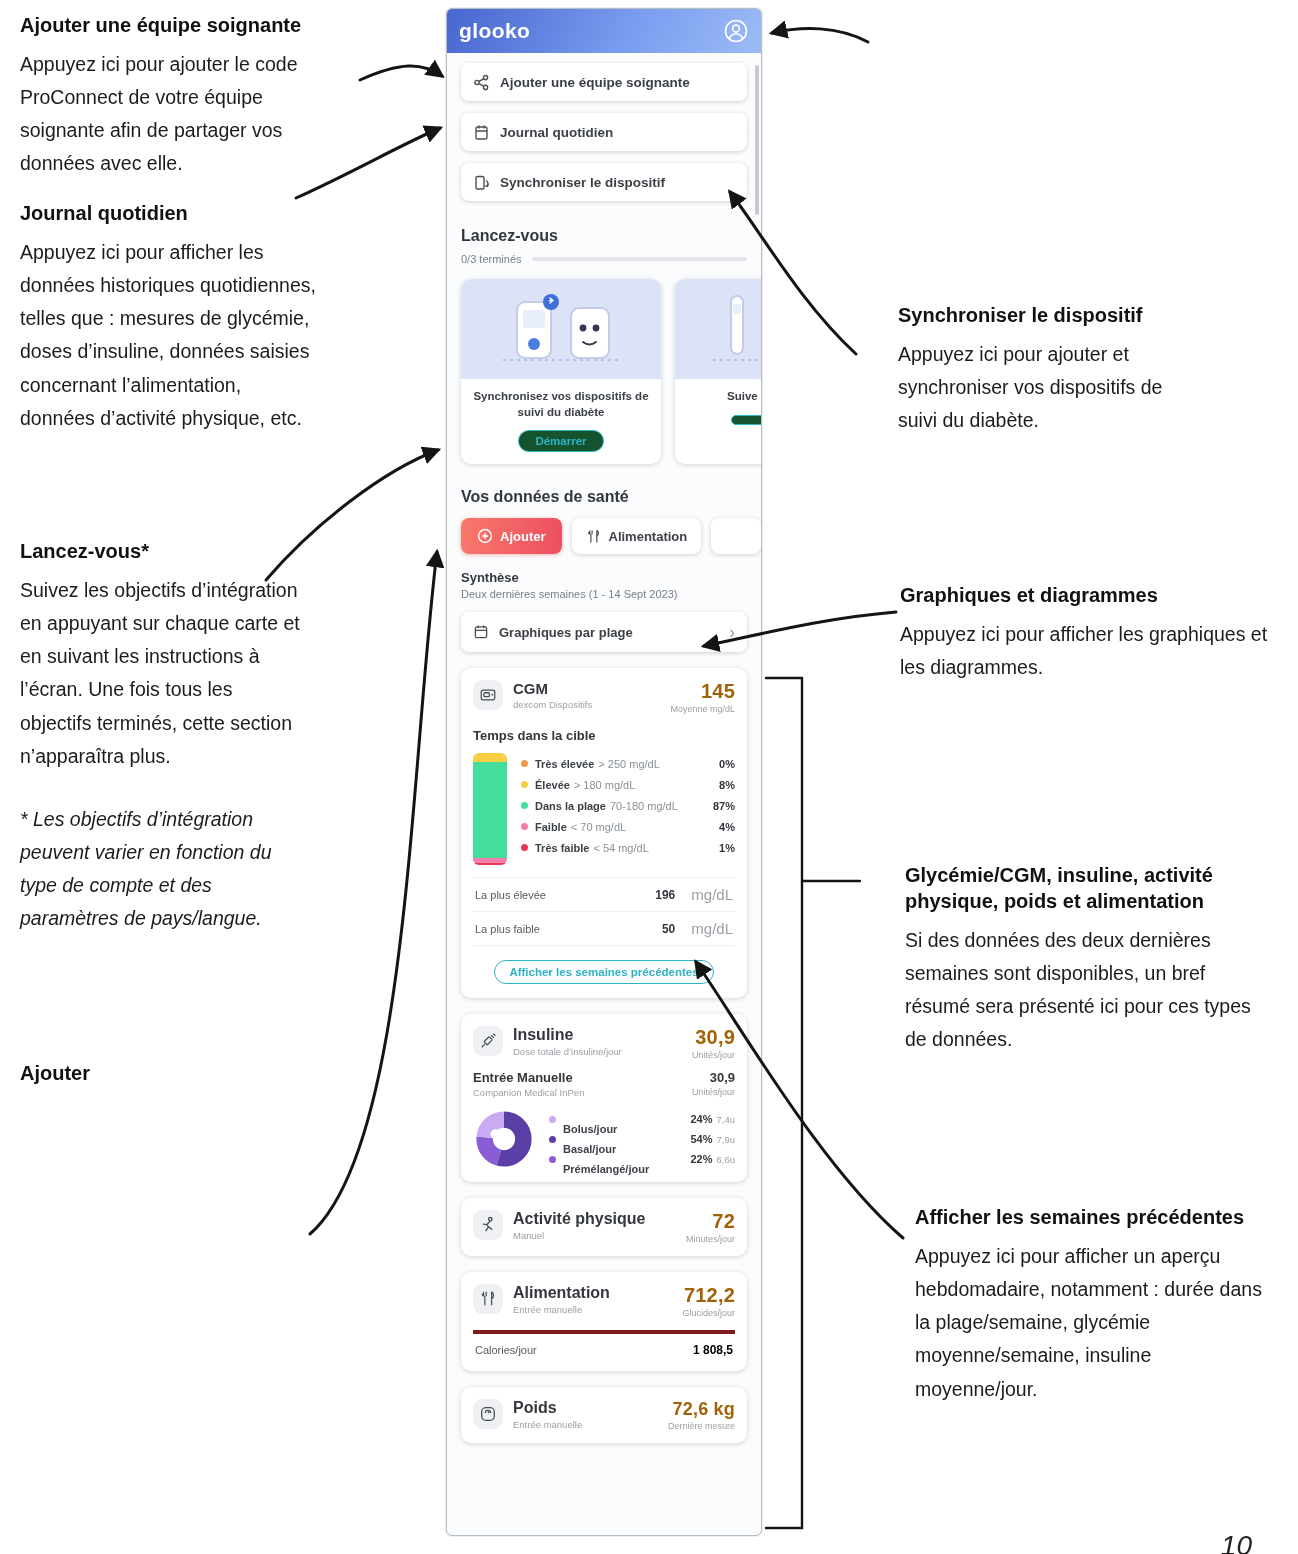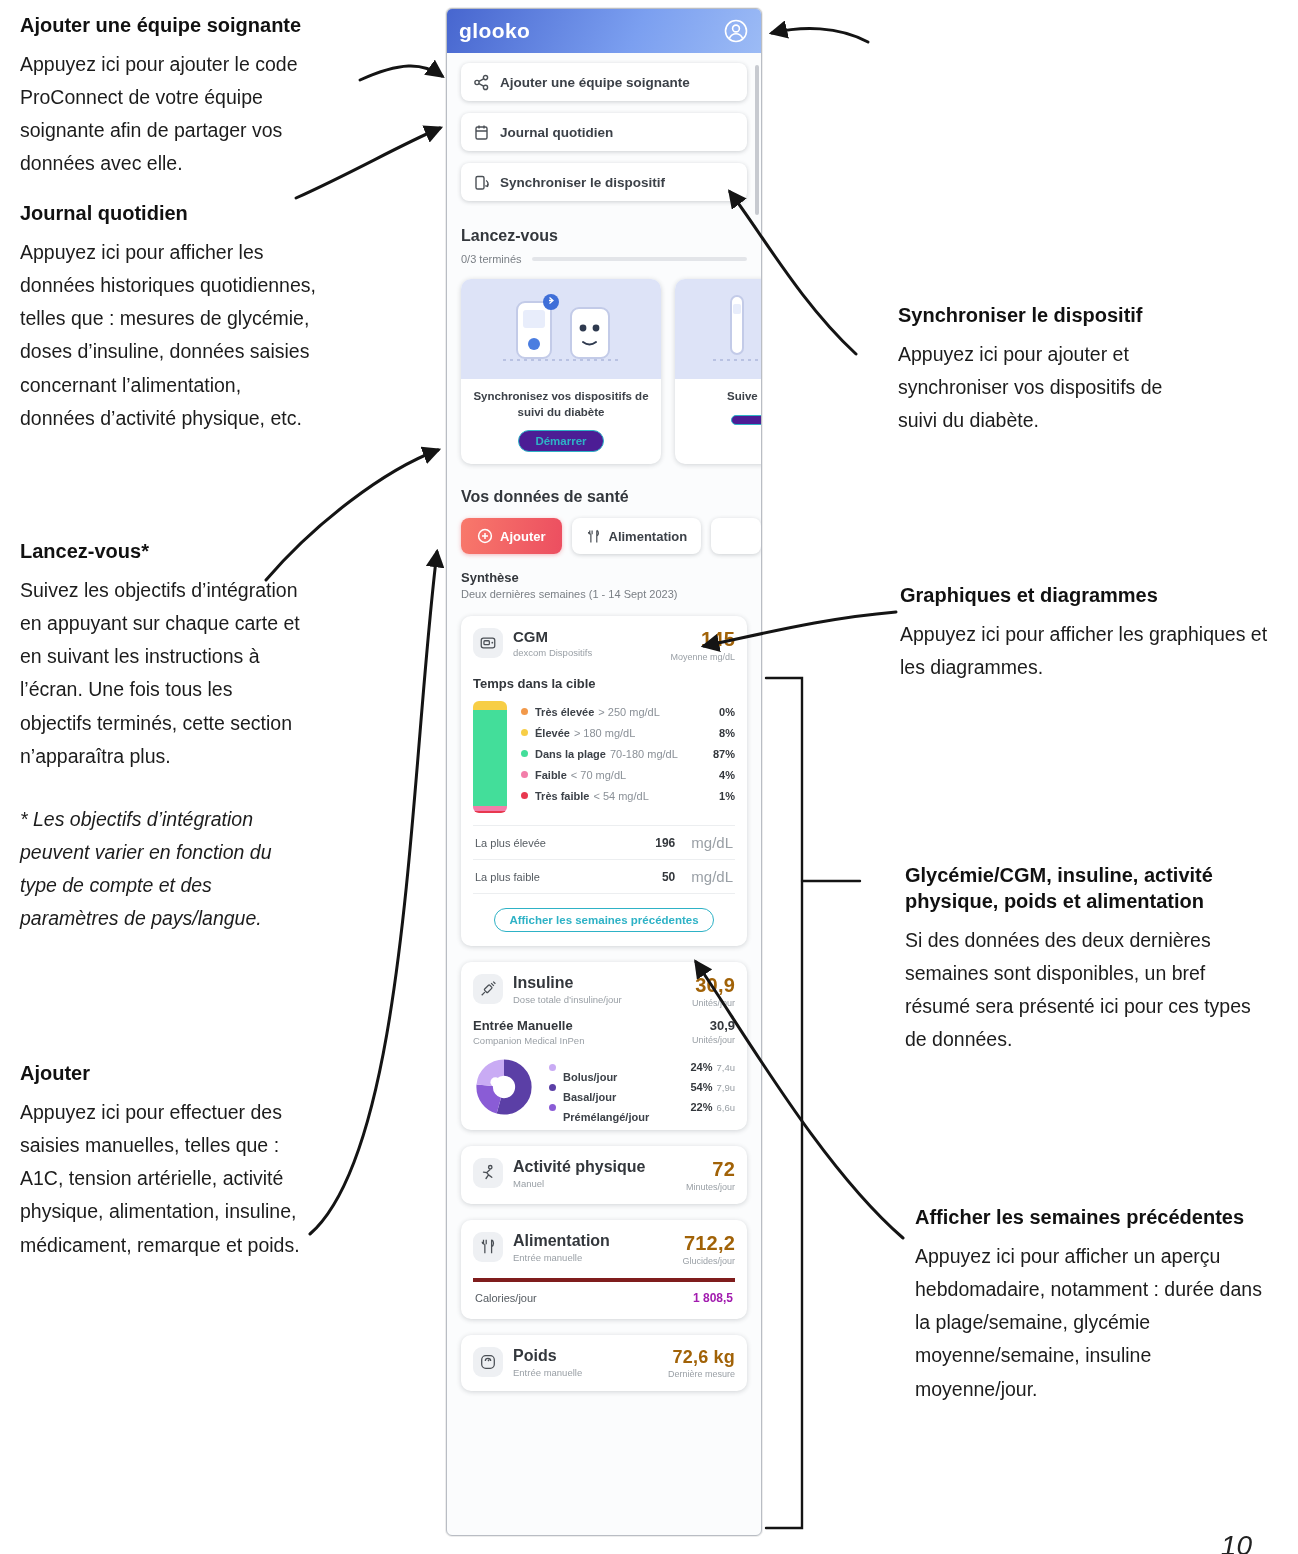--- a/index.html
+++ b/index.html
@@ -31,21 +31,21 @@
   .progressrow{display:flex;align-items:center;gap:10px;margin:8px 14px 0;}
   .progresslabel{font-size:11px;color:#7a7f85;white-space:nowrap;}
   .progresstrack{flex:1;height:4px;background:#e3e5e9;border-radius:2px;}
 
   .cardsrow{display:flex;gap:14px;margin:14px 0 0 14px;}
   .obcard{min-width:200px;width:200px;background:#fff;border-radius:10px;overflow:hidden;
           box-shadow:0 1px 5px rgba(40,50,60,.2);}
   .obillu{height:100px;background:#dde3f7;display:flex;align-items:center;justify-content:center;}
   .obbody{padding:10px 12px 12px;text-align:center;}
   .obtext{font-size:11.5px;line-height:1.35;color:#3c4148;font-weight:600;}
-  .tealpill{display:inline-block;margin-top:10px;border:1.5px solid #2eb2c6;color:#2eb2c6;background:#4c1d95;
+  .tealpill{display:inline-block;margin-top:10px;border:1.5px solid #2eb2c6;color:#2eb2c6;background:#14532d;
             border-radius:14px;padding:4px 16px;font-size:11.5px;font-weight:600;}
   .obcard.clip .obtext{white-space:nowrap;text-align:left;padding-left:40px;}
 
   .pillsrow{display:flex;gap:10px;margin:12px 0 0 14px;}
   .addpill{height:36px;border-radius:8px;background:linear-gradient(100deg,#f8796b,#ec4e60);color:#fff;
            display:flex;align-items:center;gap:7px;padding:0 16px;font-size:13px;font-weight:700;
            box-shadow:0 1px 4px rgba(230,80,90,.4);}
   .whitepill{height:36px;border-radius:8px;background:#fff;color:#3c4148;display:flex;align-items:center;gap:8px;
              padding:0 14px;font-size:13px;font-weight:700;box-shadow:0 1px 4px rgba(40,50,60,.22);}
   .sliverpill{height:36px;width:50px;border-radius:8px;background:#fff;box-shadow:0 1px 4px rgba(40,50,60,.22);}
@@ -91,21 +91,21 @@
   .manrow2 .l{font-size:9.5px;color:#9aa0a6;}
   .manrow2 .r{margin-left:auto;font-size:9px;color:#9aa0a6;}
   .donutflex{display:flex;align-items:center;gap:14px;margin-top:10px;}
   .ilegend{flex:1;}
   .ilrow{display:flex;align-items:center;height:20px;font-size:11px;}
   .ilname{color:#3c4148;font-weight:600;margin-top:20px;}
   .ilval{margin-left:auto;font-weight:700;color:#33373c;}
   .ilamt{font-weight:400;font-size:9.5px;color:#9aa0a6;margin-left:4px;}
 
   .calrow{display:flex;align-items:center;border-top:4px solid #7f1d1d;margin-top:12px;padding:9px 2px 2px;font-size:11px;color:#555b61;}
-  .calval{margin-left:auto;font-weight:700;font-size:12px;color:#a21caf;}
+  .calval{margin-left:auto;font-weight:700;font-size:12px;color:#000000;}
 
   svg.ic{display:block;}
 </style>
 </head>
 <body>
 
 <div class="canvas">
 
   <svg class="arrows" viewBox="0 0 1298 1554">
     <defs>
@@ -135,21 +135,20 @@
     <h3>Journal quotidien</h3>
     <p>Appuyez ici pour afficher les données historiques quotidiennes, telles que : mesures de glycémie, doses d’insuline, données saisies concernant l’alimentation, données d’activité physique, etc.</p>
   </div>
   <div class="anno" style="top:538px;left:20px;width:280px">
     <h3>Lancez-vous*</h3>
     <p>Suivez les objectifs d’intégration en appuyant sur chaque carte et en suivant les instructions à l’écran. Une fois tous les objectifs terminés, cette section n’apparaîtra plus.</p>
     <p class="foot">* Les objectifs d’intégration peuvent varier en fonction du type de compte et des paramètres de pays/langue.</p>
   </div>
   <div class="anno" style="top:1060px;left:20px;width:296px">
     <h3>Ajouter</h3>
-    <p>Appuyez ici pour effectuer des saisies manuelles, telles que : A1C, tension artérielle, activité physique, alimentation, insuline, médicament, remarque et poids.</p>
   </div>
 
   <div class="anno" style="top:302px;left:898px;width:286px">
     <h3>Synchroniser le dispositif</h3>
     <p>Appuyez ici pour ajouter et synchroniser vos dispositifs de suivi du diabète.</p>
   </div>
   <div class="anno" style="top:862px;left:905px;width:348px">
     <h3>Glycémie/CGM, insuline, activité physique, poids et alimentation</h3>
     <p>Si des données des deux dernières semaines sont disponibles, un bref résumé sera présenté ici pour ces types de données.</p>
   </div>
@@ -272,20 +271,30 @@
           </svg>
         </span>
         <span>Alimentation</span>
       </div>
       <div class="sliverpill"></div>
     </div>
 
     <div class="synth-title">Synthèse</div>
     <div class="synth-range">Deux dernières semaines (1 - 14 Sept 2023)</div>
 
+    <div class="graphbtn">
+      <span>
+        <svg class="ic" width="16" height="16" viewBox="0 0 17 17" fill="none" stroke="#4a4f55" stroke-width="1.4">
+          <rect x="2.5" y="3" width="12" height="11.5" rx="1.8"></rect>
+          <path d="M5.5 1.5v3M11.5 1.5v3M2.5 6.8h12"></path>
+        </svg>
+      </span>
+      <span>Graphiques par plage</span>
+      <span class="chev">›</span>
+    </div>
 
     <div class="datacard">
       <div class="cardhead">
         <span class="iconcirc">
           <svg class="ic" width="18" height="18" viewBox="0 0 20 20" fill="none" stroke="#4a4f55" stroke-width="1.4">
             <rect x="2.5" y="4.5" width="15" height="11" rx="2.4"></rect>
             <rect x="5.5" y="7.5" width="6" height="4.2" rx="1"></rect>
             <circle cx="14.8" cy="9.6" r="1" fill="#4a4f55" stroke="none"></circle>
           </svg>
         </span>

